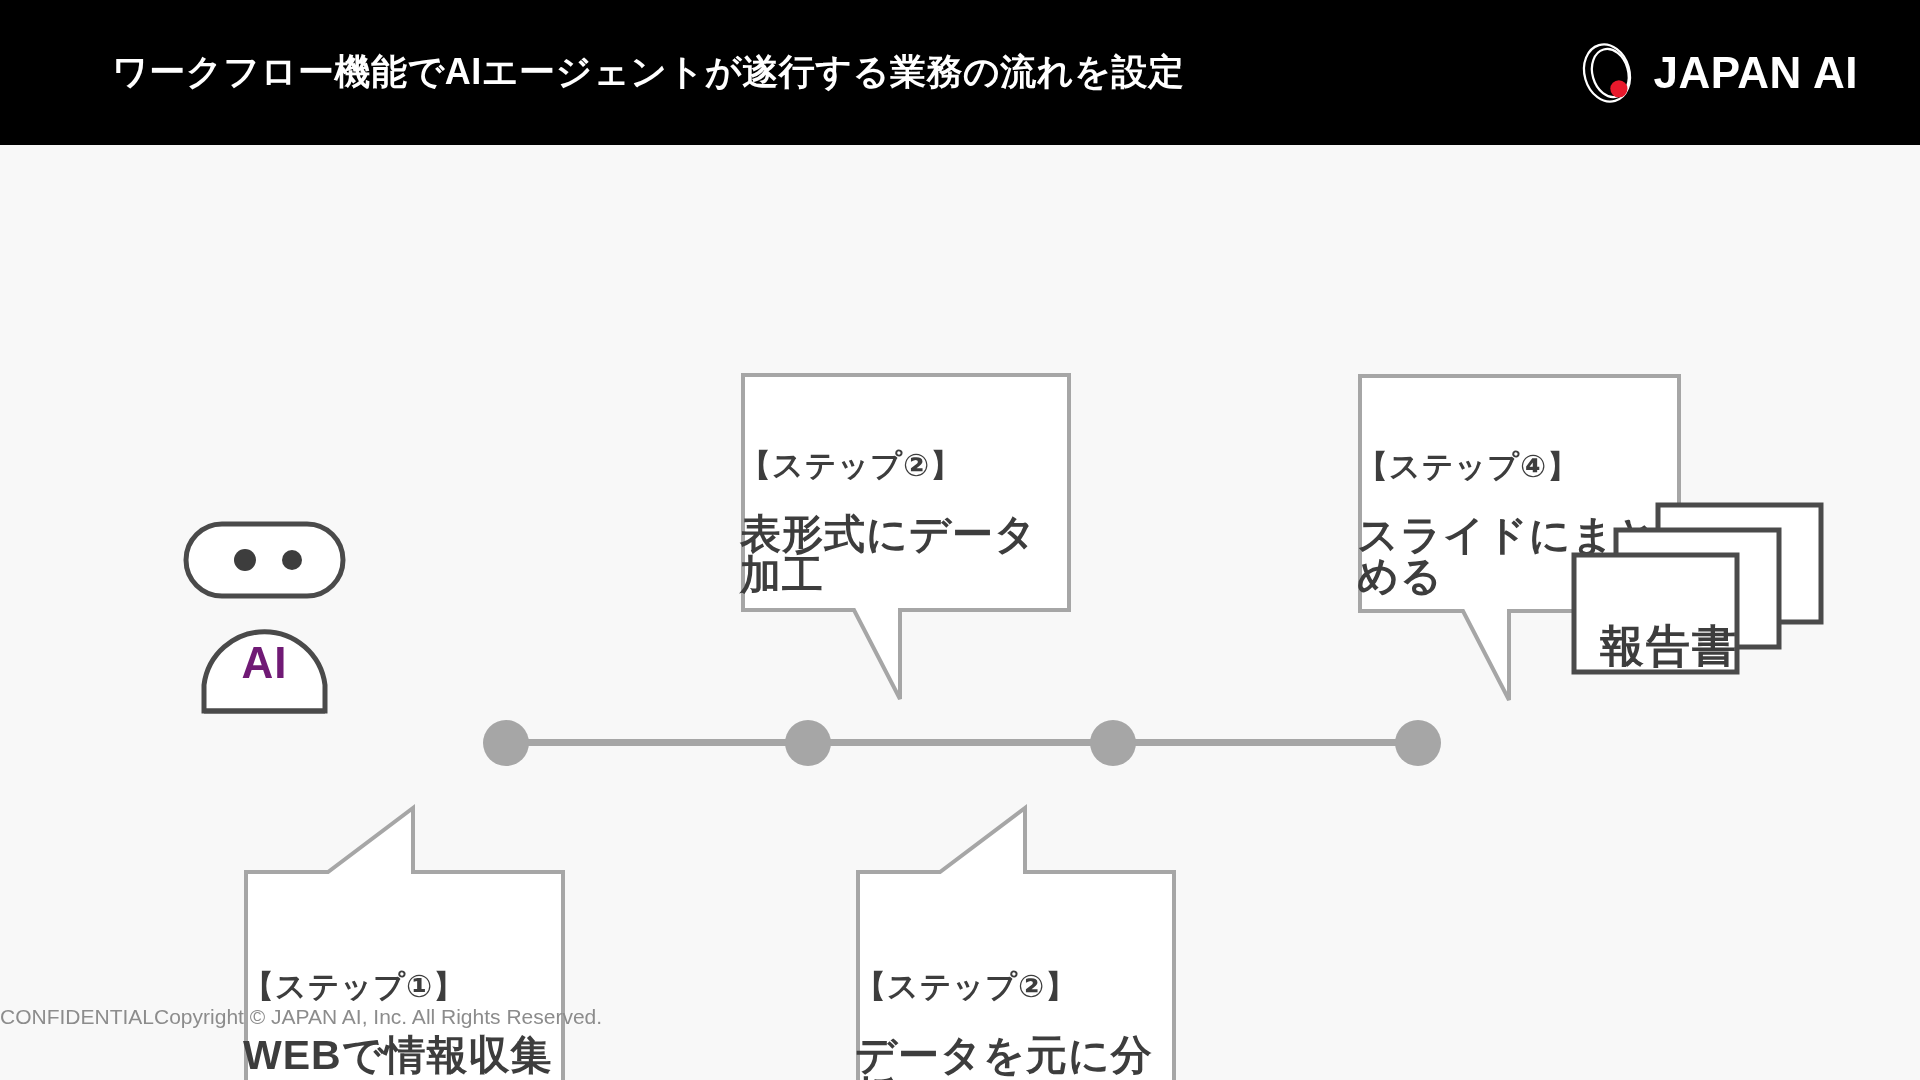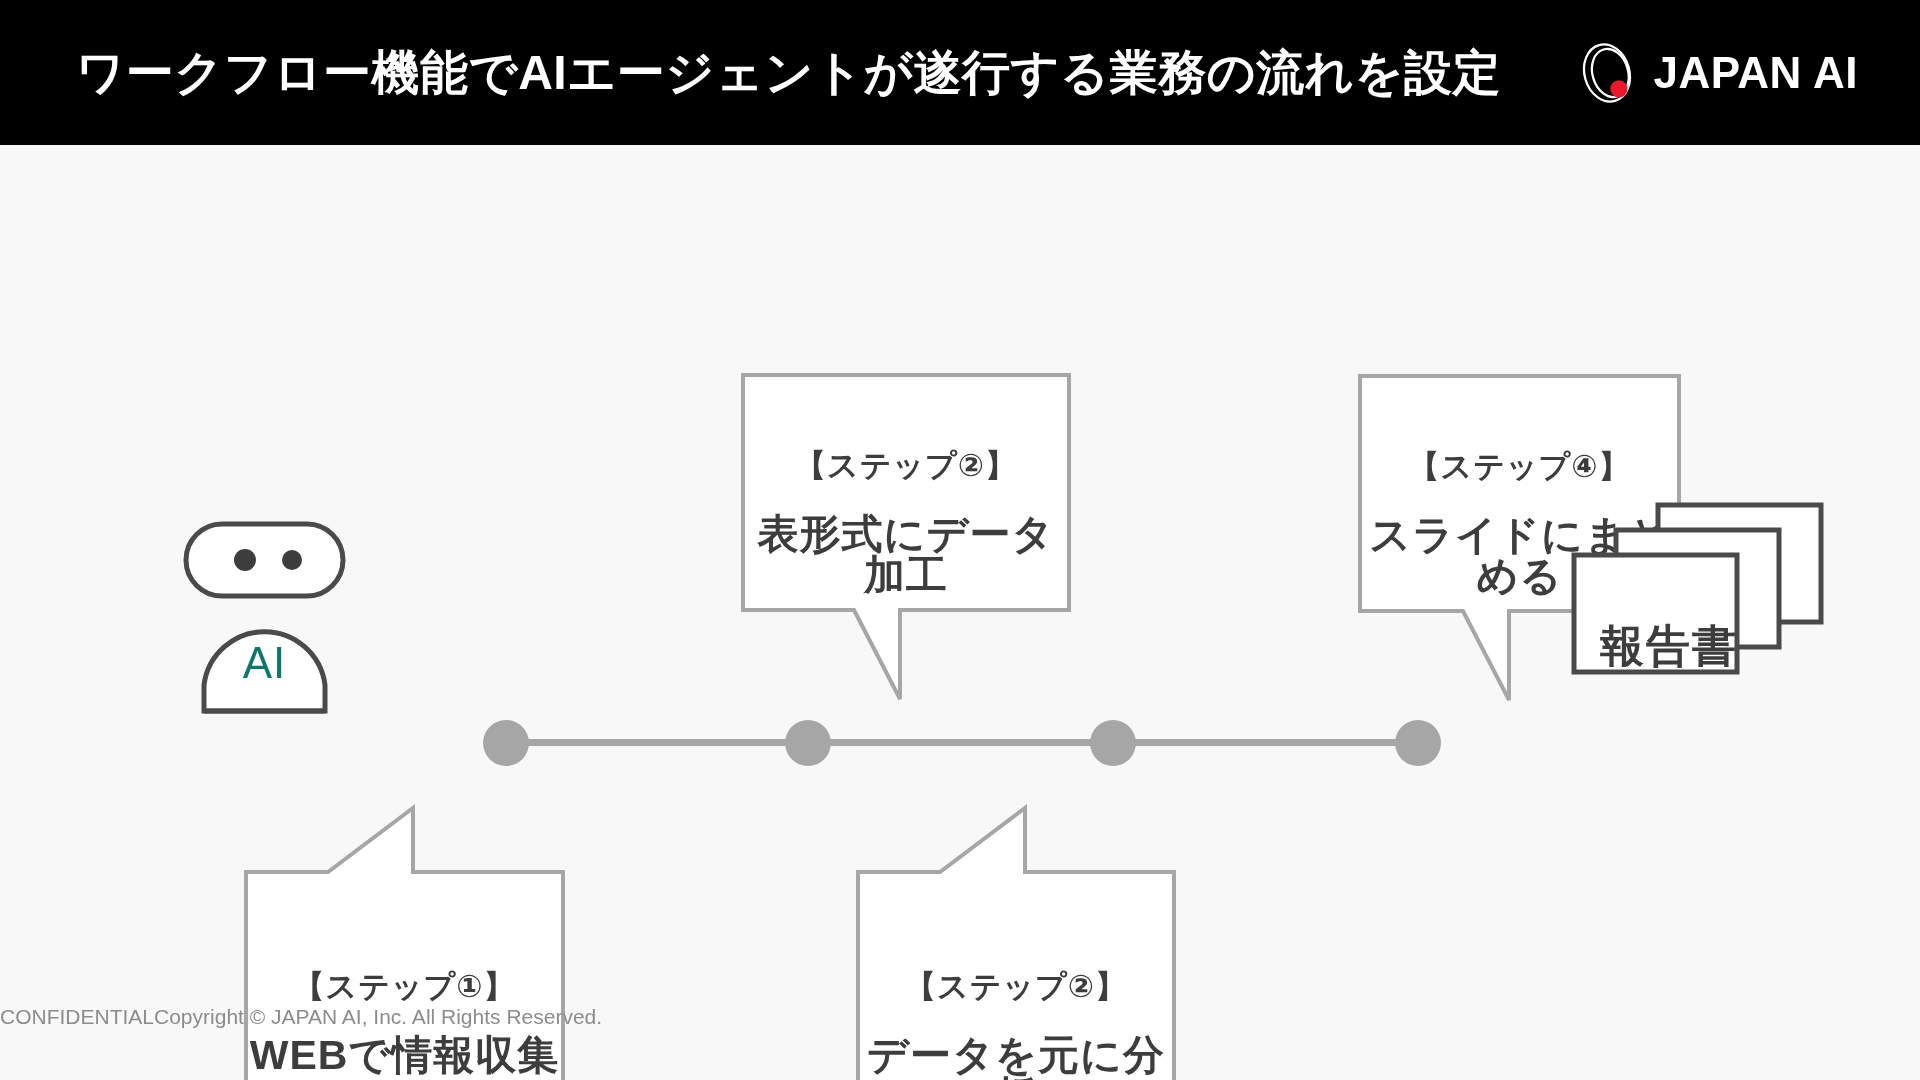--- a/index.html
+++ b/index.html
@@ -12,24 +12,24 @@
   }
 
   
   .header {
     position:absolute; left:0; top:0; width:1920px; height:145px;
     background:#000000;
     display:flex; align-items:center; justify-content:space-between;
   }
   .header-title {
     color:#ffffff;
-    font-size:48px;
+    font-size:36px;
     font-weight:bold;
     letter-spacing:0.5px;
-    margin-left:76px;
+    margin-left:112px;
     white-space:nowrap;
   }
   .brand {
     display:flex; align-items:center; gap:14px;
     margin-right:62px;
   }
   .brand-mark { width:66px; height:66px; display:block; }
   .brand-name {
     color:#ffffff; font-size:44px; font-weight:600; letter-spacing:0.5px;
     white-space:nowrap;
@@ -51,21 +51,21 @@
   .tl-dot.d1 { left:483px; }
   .tl-dot.d2 { left:785px; }
   .tl-dot.d3 { left:1090px; }
   .tl-dot.d4 { left:1395px; }
 
   
   .callout { position:absolute; }
   .callout svg { position:absolute; left:0; top:0; overflow:visible; }
   .callout .ctext {
     position:absolute; left:0; width:100%;
-    text-align:center; color:#3d3d3d;
+    text-align:left; color:#3d3d3d;
     font-weight:bold; line-height:1.0;
   }
   .callout .line1 { font-size:31px; letter-spacing:1px; }
   .callout .line2 { font-size:41px; letter-spacing:1px; }
 
   
   .callout.top .line1 { top:78px; }
   .callout.top .line2 { top:142px; }
   
   .callout.bottom .line1 { top:166px; }
@@ -73,22 +73,22 @@
 
   #box2 { left:740px; top:227px; width:332px; height:330px; }
   #box4 { left:1357px; top:228px; width:325px; height:330px; }
   #box1 { left:243px; top:660px; width:323px; height:312px; }
   #box3 { left:855px; top:660px; width:322px; height:312px; }
 
   
   .ai-icon { position:absolute; left:182px; top:375px; width:165px; height:195px; }
   .ai-label {
     position:absolute; left:0; top:118px; width:165px;
-    text-align:center; color:#0f766e;
-    font-size:44px; font-weight:normal; letter-spacing:1px;
+    text-align:center; color:#701a75;
+    font-size:44px; font-weight:bold; letter-spacing:1px;
   }
 
   
   .docs-icon { position:absolute; left:1570px; top:356px; width:255px; height:190px; }
   .docs-label {
     position:absolute; left:8px; top:116px; width:182px;
     text-align:center; color:#3d3d3d;
     font-size:44px; font-weight:bold; letter-spacing:2px;
   }
 

